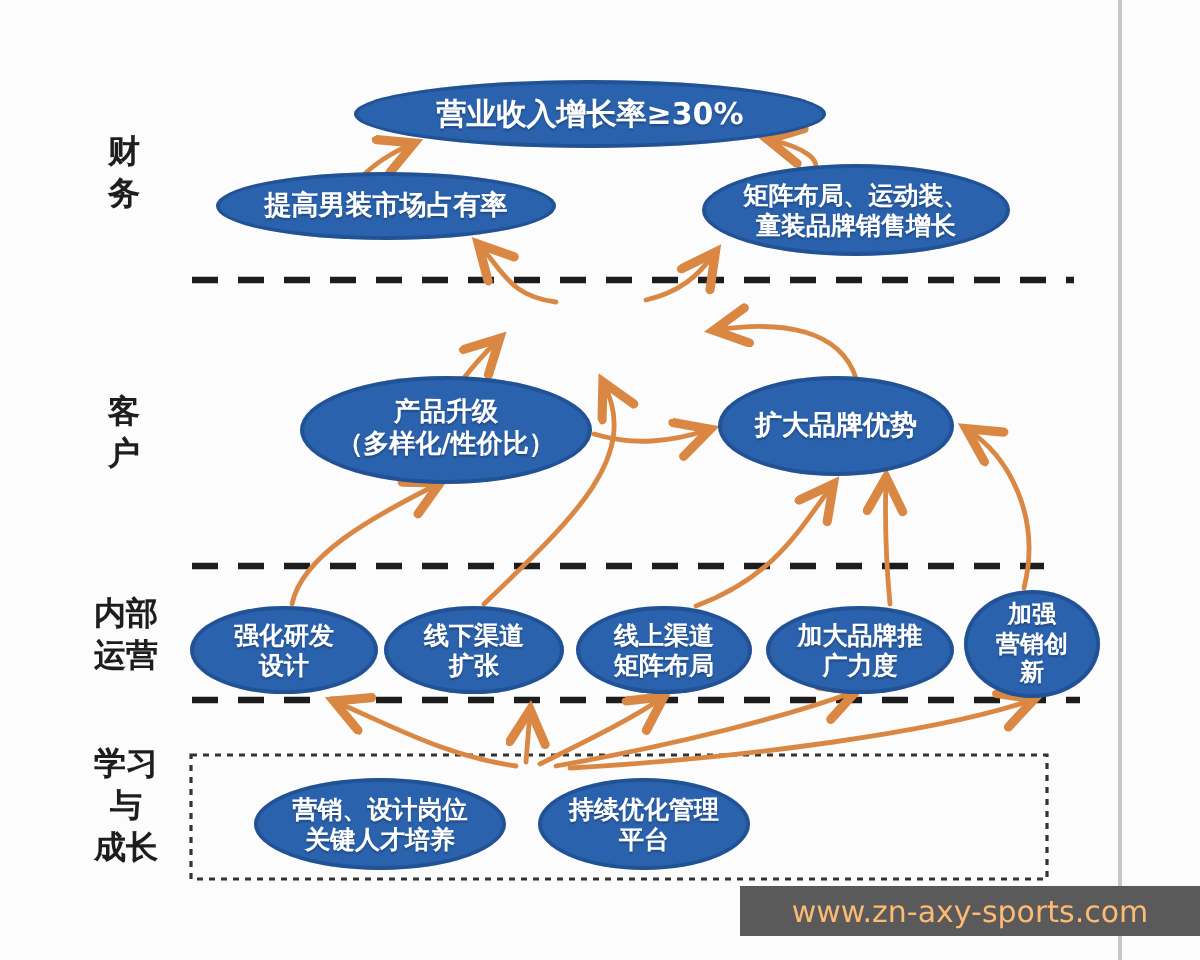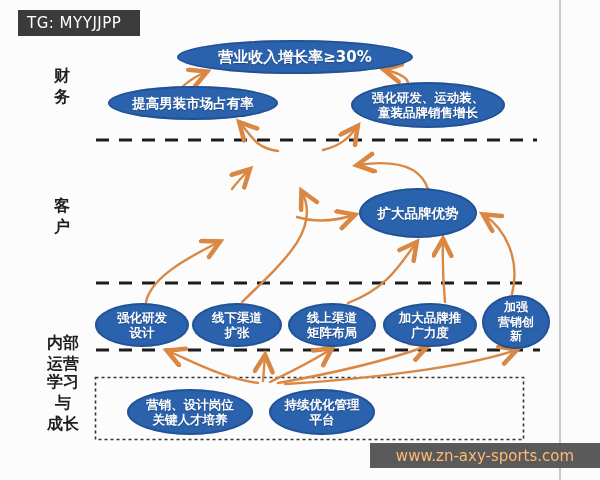--- a/index.html
+++ b/index.html
@@ -70,37 +70,38 @@
       <path d="M445,302 Q442,270 443,240"></path>
       <path d="M512,294 C521,258 504,228 484,215"></path>
       <path d="M258,383 C222,378 192,361 168,351"></path>
       <path d="M263,381 Q264,368 265,356"></path>
       <path d="M270,382 C292,371 315,360 331,349"></path>
       <path d="M278,383 C340,372 394,358 427,346"></path>
       <path d="M285,384 C372,379 470,366 516,350"></path>
     </g>
   </svg>
 
-  <div class="badge">TG: MYYJJPP</div>
   <div class="wm">www.zn-axy-sports.com</div>
 
   <div class="persp" style="left:44px;top:66px;width:36px;">财
 务</div>
   <div class="persp" style="left:44px;top:196px;width:36px;">客
 户</div>
-  <div class="persp" style="left:40px;top:297px;width:46px;margin-top:36px;">内部
+  <div class="persp" style="left:40px;top:297px;width:46px;">内部
 运营</div>
   <div class="persp" style="left:42px;top:372px;width:42px;">学习
 与
 成长</div>
 
   <div class="node" style="left:177px;top:40px;width:236px;height:34px;font-size:15px;">营业收入增长率≥30%</div>
   <div class="node" style="left:108px;top:86px;width:170px;height:34px;font-size:13.5px;">提高男装市场占有率</div>
-  <div class="node" style="left:351px;top:82px;width:154px;height:46px;font-size:12.5px;">强化研发、运动装、
+  <div class="node" style="left:351px;top:82px;width:154px;height:46px;font-size:12.5px;">矩阵布局、运动装、
 童装品牌销售增长</div>
+  <div class="node" style="left:150px;top:188px;width:146px;height:54px;font-size:13px;">产品升级
+（多样化/性价比）</div>
   <div class="node" style="left:359px;top:188px;width:118px;height:50px;font-size:13.5px;">扩大品牌优势</div>
   <div class="node" style="left:95px;top:303px;width:94px;height:44px;font-size:12.5px;">强化研发
 设计</div>
   <div class="node" style="left:192px;top:303px;width:90px;height:44px;font-size:12.5px;">线下渠道
 扩张</div>
   <div class="node" style="left:288px;top:303px;width:88px;height:44px;font-size:12.5px;">线上渠道
 矩阵布局</div>
   <div class="node" style="left:383px;top:303px;width:94px;height:44px;font-size:12.5px;">加大品牌推
 广力度</div>
   <div class="node" style="left:482px;top:295px;width:68px;height:54px;font-size:12px;">加强

